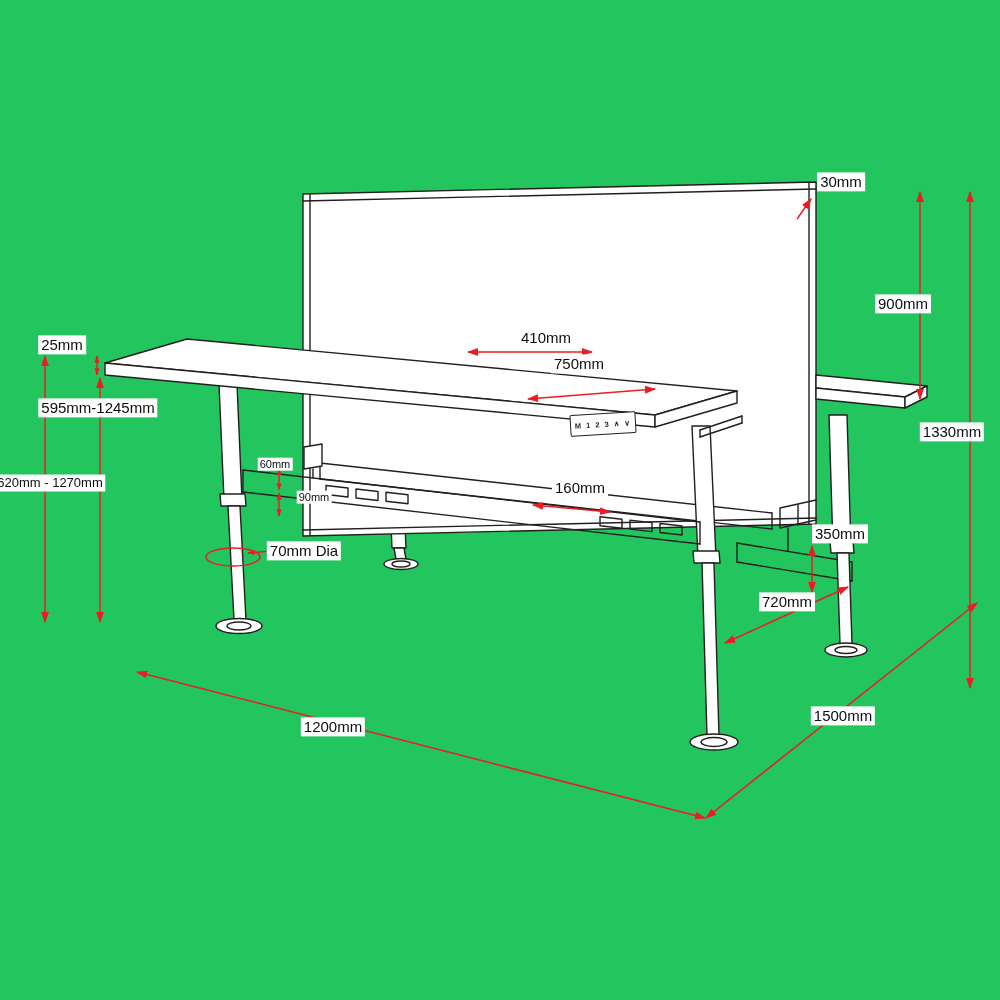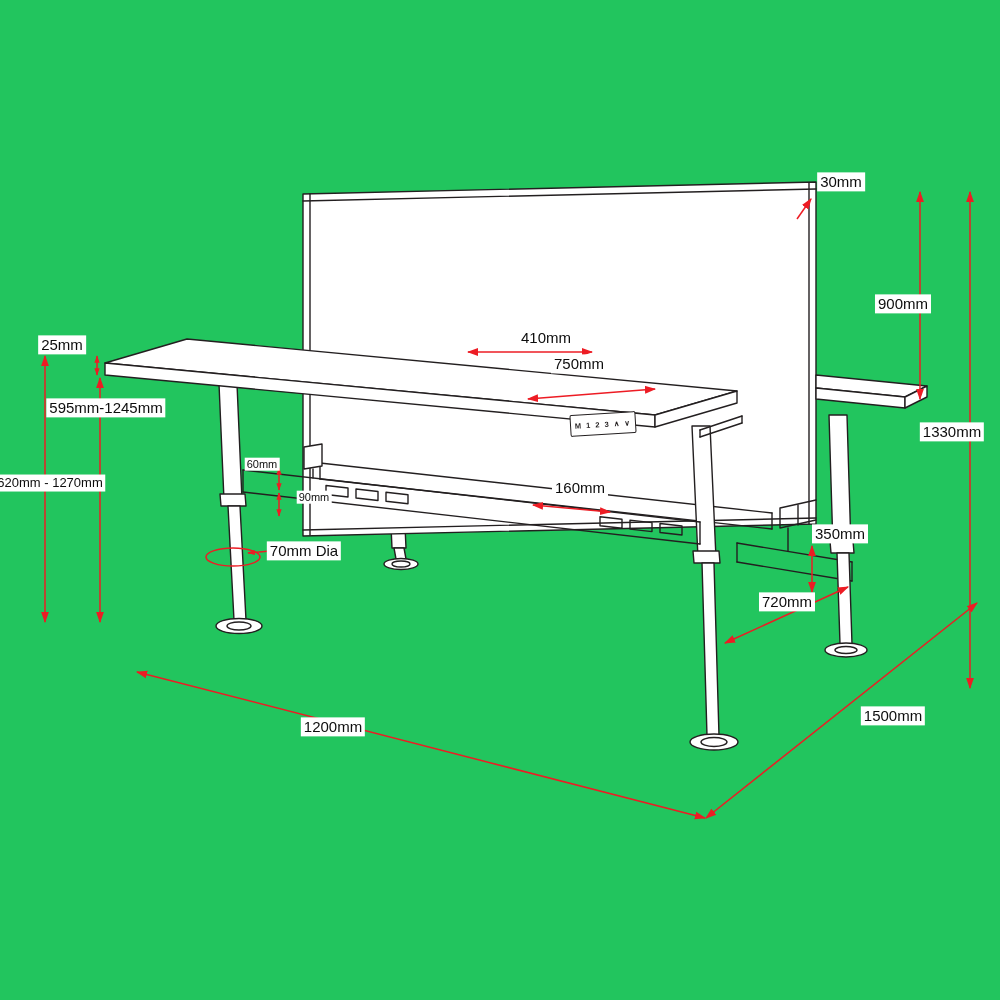--- a/index.html
+++ b/index.html
@@ -144,28 +144,28 @@
     <line class="dim" x1="137" y1="672" x2="705" y2="818" marker-start="url(#ar)" marker-end="url(#ar)"></line>
     <line class="dim" x1="706" y1="818" x2="977" y2="603" marker-start="url(#ar)" marker-end="url(#ar)"></line>
   </g>
 </svg>
 
 <div class="labels">
   <div class="dim-label" style="left:841px;top:182px">30mm</div>
   <div class="dim-label" style="left:903px;top:304px">900mm</div>
   <div class="dim-label" style="left:952px;top:432px">1330mm</div>
   <div class="dim-label" style="left:62px;top:345px">25mm</div>
-  <div class="dim-label" style="left:106px;top:408px">595mm-1245mm</div>
+  <div class="dim-label" style="left:98px;top:408px">595mm-1245mm</div>
   <div class="dim-label md" style="left:50px;top:483px">620mm - 1270mm</div>
   <div class="dim-label" style="left:546px;top:338px">410mm</div>
   <div class="dim-label" style="left:579px;top:364px">750mm</div>
-  <div class="dim-label sm" style="left:262px;top:464px">60mm</div>
+  <div class="dim-label sm" style="left:275px;top:464px">60mm</div>
   <div class="dim-label sm" style="left:314px;top:497px">90mm</div>
   <div class="dim-label" style="left:580px;top:488px">160mm</div>
   <div class="dim-label" style="left:304px;top:551px">70mm Dia</div>
   <div class="dim-label" style="left:840px;top:534px">350mm</div>
   <div class="dim-label" style="left:787px;top:602px">720mm</div>
   <div class="dim-label" style="left:333px;top:727px">1200mm</div>
-  <div class="dim-label" style="left:893px;top:716px">1500mm</div>
+  <div class="dim-label" style="left:843px;top:716px">1500mm</div>
   <div class="keypad">M 1 2 3 ∧ ∨</div>
 </div>
 
 </div>
 
 </body></html>

